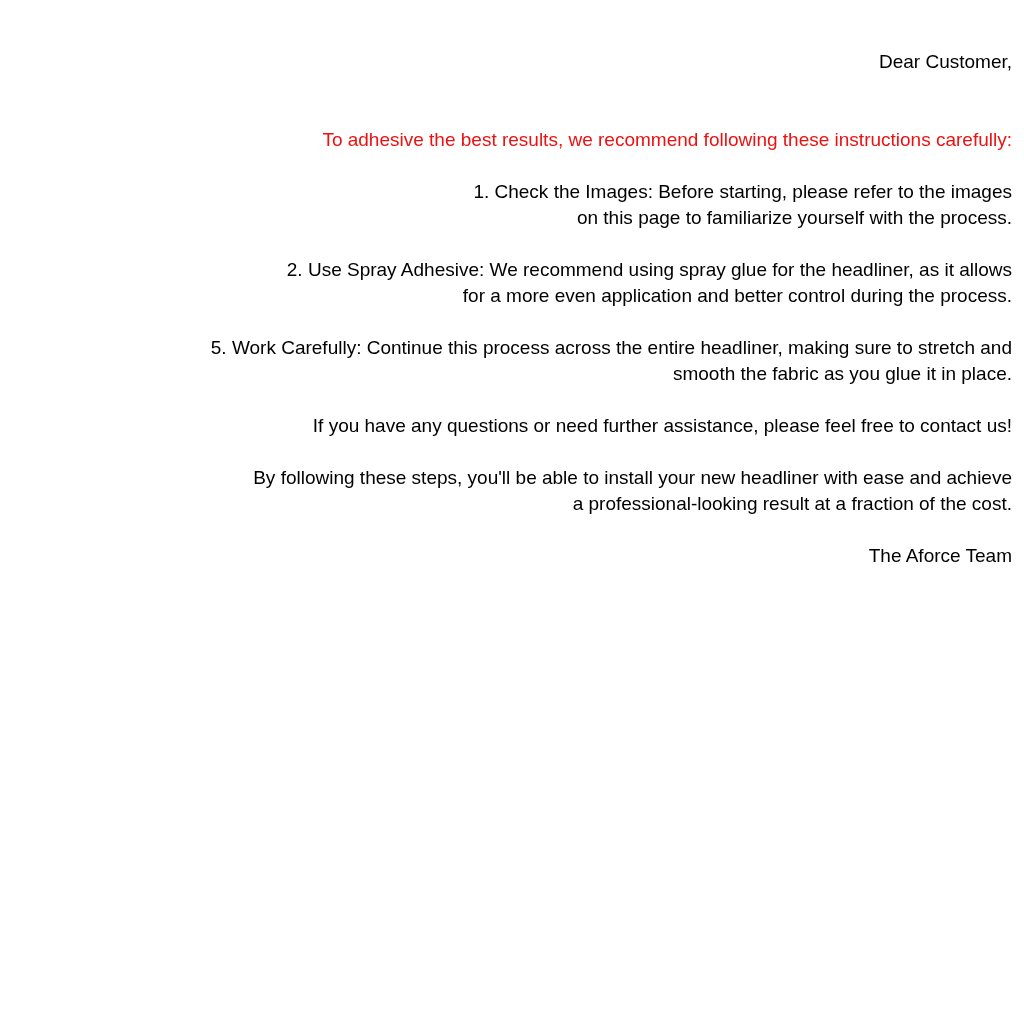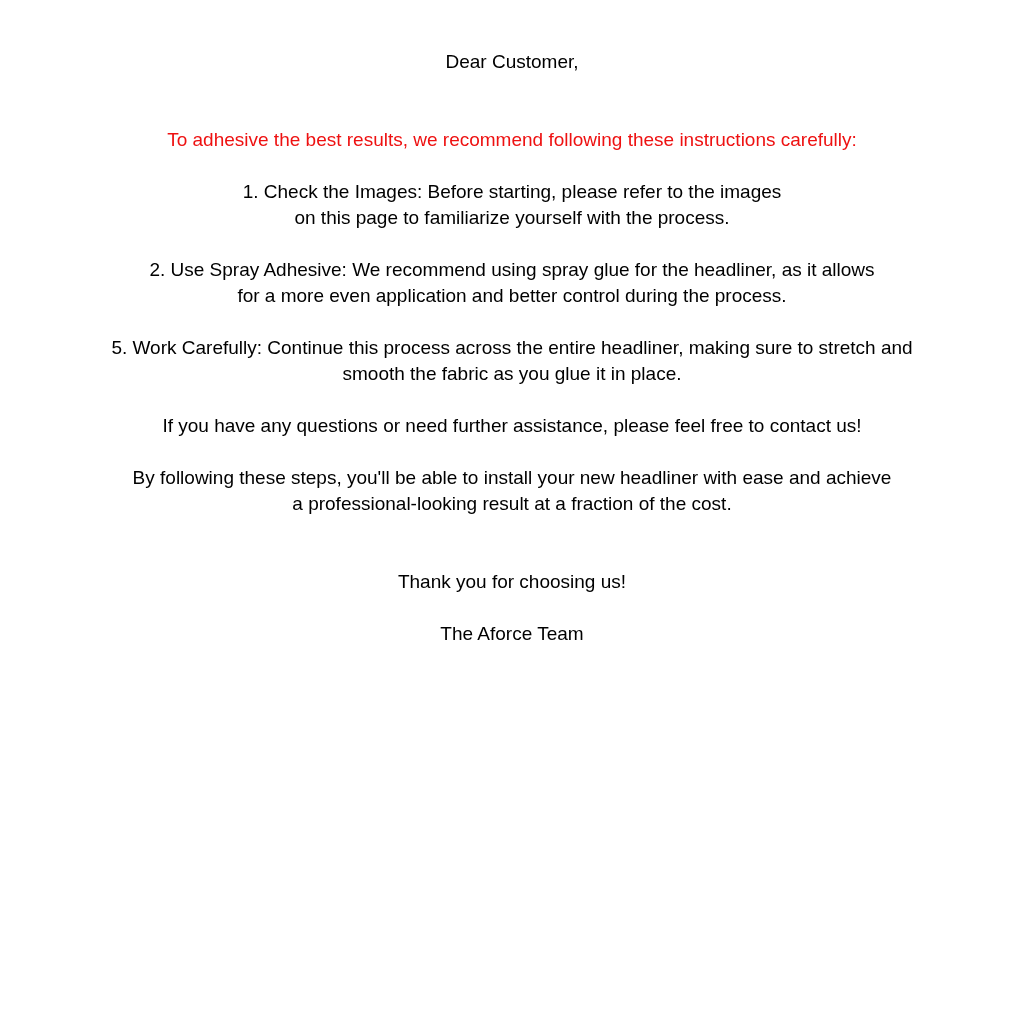--- a/index.html
+++ b/index.html
@@ -18,20 +18,21 @@
     overflow: hidden;
   }
   .letter {
     width: 1000px;
     margin: 0 auto;
     padding-top: 49px;
   }
   .para {
     margin: 26px auto 0 auto;
     white-space: pre-line; 
+    text-align: right;
   }
   .para:first-child {
     margin-top: 0;
   }
   .gap2 {
     margin-top: 52px; 
   }
 </style>
 </head>
 <body>
@@ -51,16 +52,15 @@
 
 
   <p class="para">5. Work Carefully: Continue this process across the entire headliner, making sure to stretch and
 smooth the fabric as you glue it in place.</p>
 
   <p class="para">If you have any questions or need further assistance, please feel free to contact us!</p>
 
   <p class="para">By following these steps, you'll be able to install your new headliner with ease and achieve
 a professional-looking result at a fraction of the cost.</p>
 
-  <p class="para gap2">Thank you for choosing us!</p>
 
   <p class="para">The Aforce Team</p>
 </div>
 
 </body></html>

